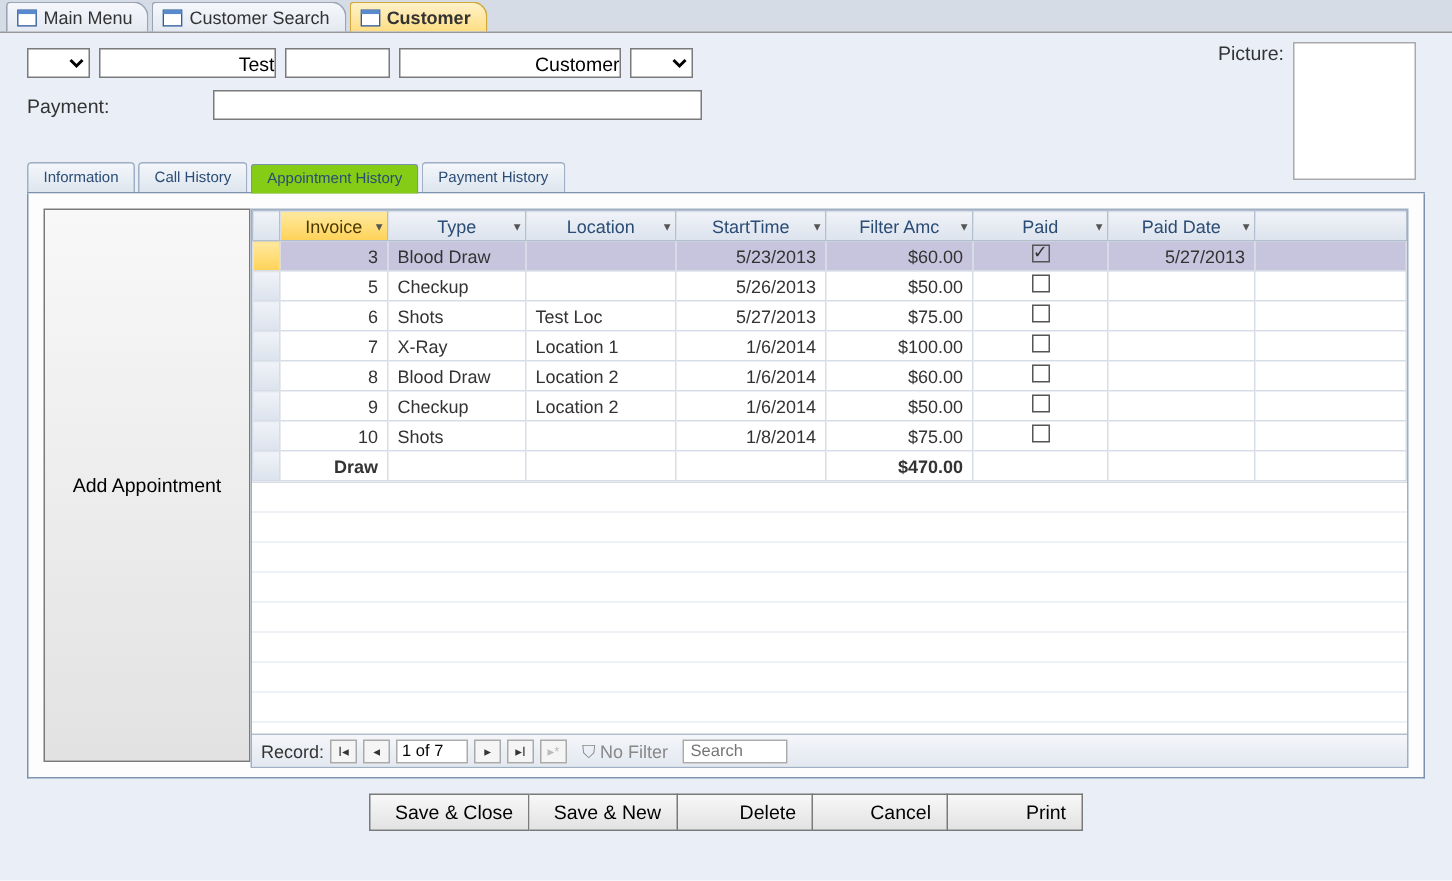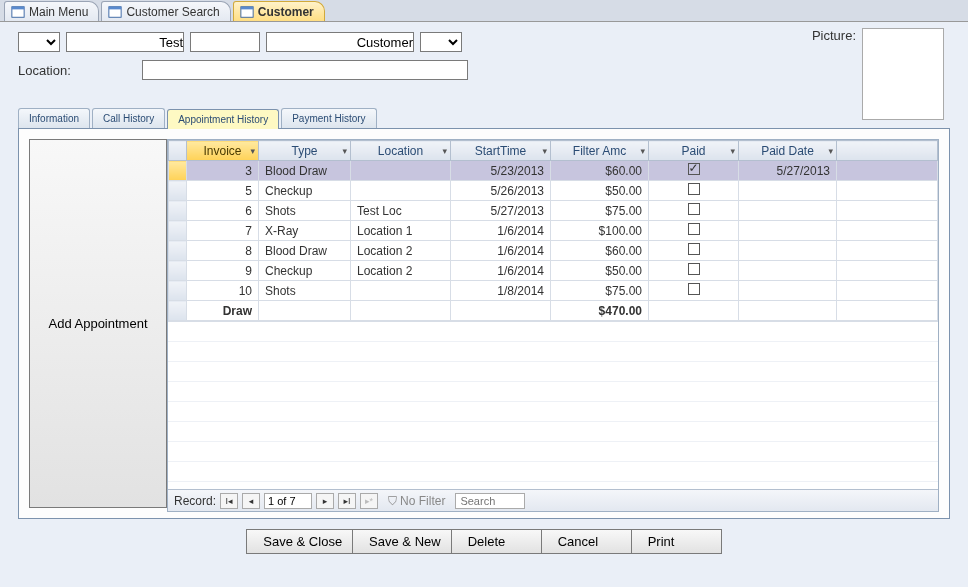--- a/index.html
+++ b/index.html
@@ -98,21 +98,21 @@
     padding: 4px 10px;
     border: 1px solid #9fb0c4;
     border-bottom: none;
     background: linear-gradient(#f4f7fb,#dde5ee);
     color: #2b4c74;
     font-size: 10px;
     margin-right: 2px;
     border-radius: 3px 3px 0 0;
   }
   .subtab.active {
-    background: #fef9c3;
+    background: #84cc16;
     border-color: #7c92ad;
     position: relative;
     top: 1px;
   }
   .subpanel {
     border: 1px solid #7c92ad;
     border-top: none;
     background: #fdfdfd;
     height: 390px;
     padding: 10px 10px 6px 10px;
@@ -196,21 +196,21 @@
   }
   .recnav .filter { color:#888; display:flex; align-items:center; gap:3px; margin-left:6px;}
   .recnav .search { border:1px solid #aaa; background:#fff; height:16px; width:70px; padding-left:4px; margin-left:6px; font-size:11px;}
   
   .bottom-btns {
     display:flex;
     gap:0;
     justify-content:center;
     margin-top:10px;
   }
-  .bottom-btns .btn { border-radius:0; min-width:90px; text-align:left;padding-left:16px;}
+  .bottom-btns .btn { border-radius:0; min-width:90px; text-align:right;padding-left:16px;}
   .bottom-btns .btn + .btn { border-left:none; }
 </style>
 </head>
 <body>
 
 <div class="doc-tabs">
   <div class="doc-tab">
     <span class="icon form-icon">
       <svg viewBox="0 0 16 16">
           <rect x="1" y="2" width="14" height="12" fill="#fff" stroke="#2b5a9c"></rect>
@@ -242,21 +242,21 @@
 <div class="form-area">
 
   <div class="top-row">
     <select class="combo" style="width:42px"></select>
     <input class="textbox" style="width: 118px;" value="Test">
     <input class="textbox" style="width: 70px;" value="">
     <input class="textbox" style="width: 148px;" value="Customer">
     <select class="combo" style="width:42px"></select>
   </div>
   <div class="top-row">
-    <span class="label" style="width:118px">Location:</span>
+    <span class="label" style="width:118px">Payment:</span>
     <input class="textbox" style="width: 326px;" value="">
   </div>
 
   <div class="picture-block">
     <span class="label">Picture:</span>
     <div class="picture-box"></div>
   </div>
 
   <div class="subtab-bar">
     <div class="subtab">Information</div>

